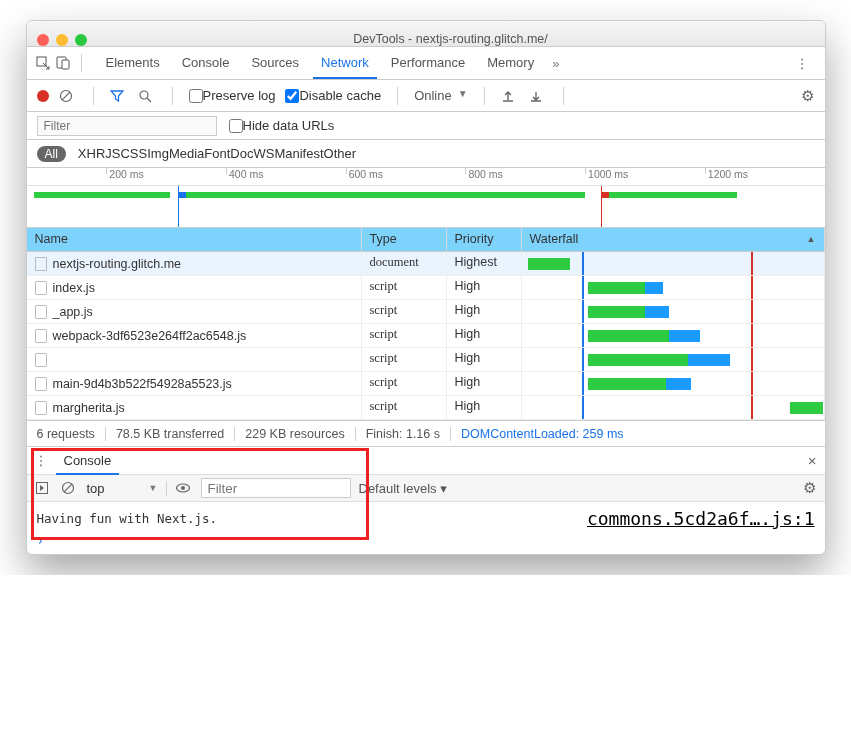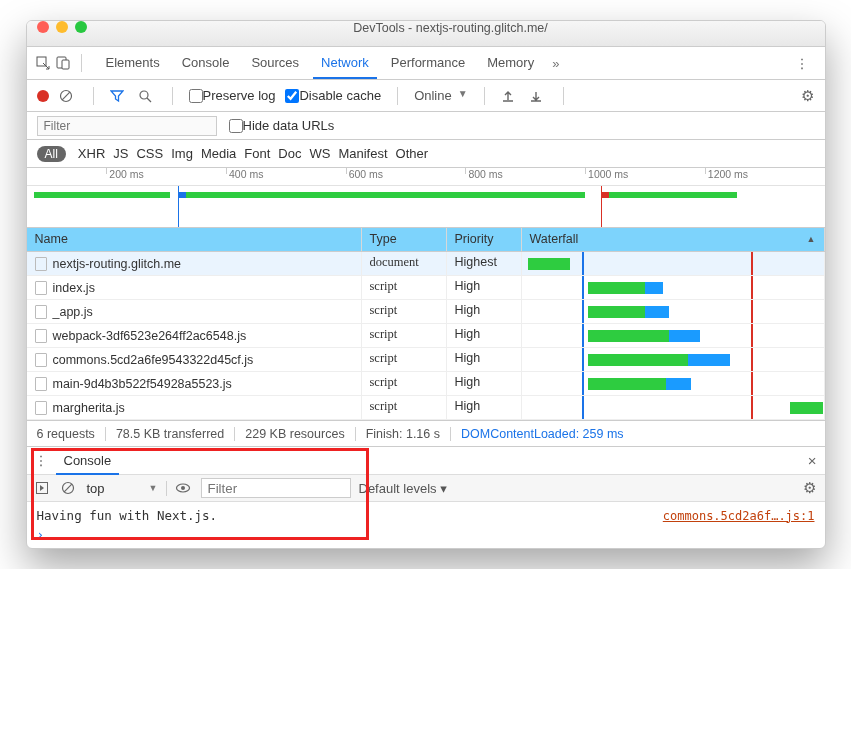--- a/index.html
+++ b/index.html
@@ -1,18 +1,18 @@
 <!DOCTYPE html>
 <html><head>
 <meta charset="utf-8">
 <style>
   * { box-sizing: border-box; margin: 0; padding: 0; }
   body { font-family: -apple-system, "Helvetica Neue", Arial, sans-serif; font-size: 13px; background: #fff; color: #333; }
   .window { width: 800px; margin: 20px auto; border: 1px solid #ccc; border-radius: 6px; box-shadow: 0 18px 40px rgba(0,0,0,0.35); background: #fff; overflow: hidden; position: relative; }
-  .titlebar { height: 26px; background: linear-gradient(#f6f6f6,#e8e8e8); border-bottom: 1px solid #ccc; display:flex; align-items:flex-start; padding:0 10px; }
+  .titlebar { height: 26px; background: linear-gradient(#f6f6f6,#e8e8e8); border-bottom: 1px solid #ccc; display:flex; align-items:flex-end; padding:0 10px; }
   .traffic { display:flex; gap:7px; }
   .dot { width:12px; height:12px; border-radius:50%; }
   .tr { background:#ff5f57; } .ty { background:#febc2e; } .tg { background:#28c840; }
   .title-text { flex:1; text-align:center; color:#555; font-size:12.5px; }
   .tabsbar { height:33px; border-bottom:1px solid #ccc; display:flex; align-items:center; padding:0 8px; gap:4px;}
   .icon { width:16px; height:16px; display:inline-flex; align-items:center; justify-content:center; color:#555;}
   .sep { width:1px; height:18px; background:#d0d0d0; margin:0 6px; }
   .tabs { display:flex; gap:6px; margin-left:6px; }
   .tab { padding:8px 8px 7px; color:#555; cursor:pointer; }
   .tab.active { color:#1a73e8; border-bottom:2px solid #1a73e8; }
@@ -54,21 +54,21 @@
   .drawer { border-top:1px solid #ccc;}
   .drawer-tab { display:flex; align-items:center; height:27px; padding:0 8px; gap:8px;}
   .drawer-tab .lbl{ padding:6px 8px 5px; border-bottom:2px solid #1a73e8; color:#333;}
   .drawer-tab .close{ margin-left:auto; color:#666; cursor:pointer; font-size:15px;}
   .drawer-controls{ height:28px; border-top:1px solid #ddd; border-bottom:1px solid #ddd; background:#f6f6f6; display:flex; align-items:center; padding:0 8px; gap:8px;}
   .drawer-controls .sel{ flex:0 0 auto; display:flex; align-items:center; gap:4px; border-right:1px solid #d0d0d0; padding-right:8px;}
   .drawer-controls input{ flex:1; height:20px; border:1px solid #ccc; background:#fff; padding:0 6px; max-width:150px;}
   .drawer-controls .levels{ color:#555;}
   .console-body{ padding:4px 10px; font-family: Menlo, Consolas, monospace; font-size:12.5px;}
   .log-line{ display:flex; justify-content:space-between; align-items:center; padding:2px 0;}
-  .log-line .src{ color:#c2410c; text-decoration:underline; font-size:12px;}
+  .log-line .src{ color:#000000; text-decoration:underline; font-size:18px;}
   .prompt{ color:#1a73e8; padding:2px 0;}
   .highlight{ position:absolute; border:3px solid #e22; pointer-events:none;}
   svg{ display:block; }
 </style>
 </head>
 <body>
 
 <div class="window">
   <div class="titlebar">
     <div class="traffic">
@@ -158,21 +158,21 @@
   <div class="filter-row">
     <input class="filter" placeholder="Filter" style="">
     <label class="cb">
       <input type="checkbox" id="hide-urls-cb" style="">
       <span>Hide data URLs</span>
     </label>
   </div>
 
   <div class="types-row">
     <span class="pill">All</span>
-    <span id="types-holder" style="display:flex; gap:8px;">
+    <span id="types-holder" style="display:flex; gap:0;">
         <span>XHR</span>
         <span>JS</span>
         <span>CSS</span>
         <span>Img</span>
         <span>Media</span>
         <span>Font</span>
         <span>Doc</span>
         <span>WS</span>
         <span>Manifest</span>
         <span>Other</span>
@@ -258,21 +258,20 @@
         <div class="cw">
           <div class="wf-line" style="left: 20%; background: rgb(26, 115, 232);"></div>
           <div class="wf-line" style="left: 76%; background: rgb(217, 48, 37);"></div>
           <div class="bar" style="left: 22%; width: 28%; background: rgb(46, 204, 64);"></div>
           <div class="bar" style="left: 49%; width: 10%; background: rgb(26, 155, 255);"></div>
         </div>
       </div>
       <div class="row">
         <div class="cn">
           <span class="doc-icon"></span>
-          <span>commons.5cd2a6fe9543322d45cf.js</span>
         </div>
         <div class="ct">script</div>
         <div class="cp">High</div>
         <div class="cw">
           <div class="wf-line" style="left: 20%; background: rgb(26, 115, 232);"></div>
           <div class="wf-line" style="left: 76%; background: rgb(217, 48, 37);"></div>
           <div class="bar" style="left: 22%; width: 34%; background: rgb(46, 204, 64);"></div>
           <div class="bar" style="left: 55%; width: 14%; background: rgb(26, 155, 255);"></div>
         </div>
       </div>

